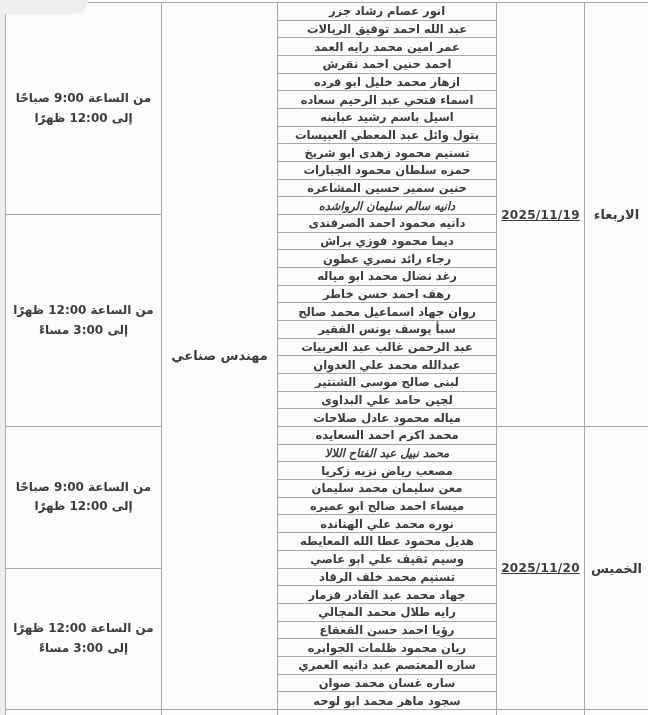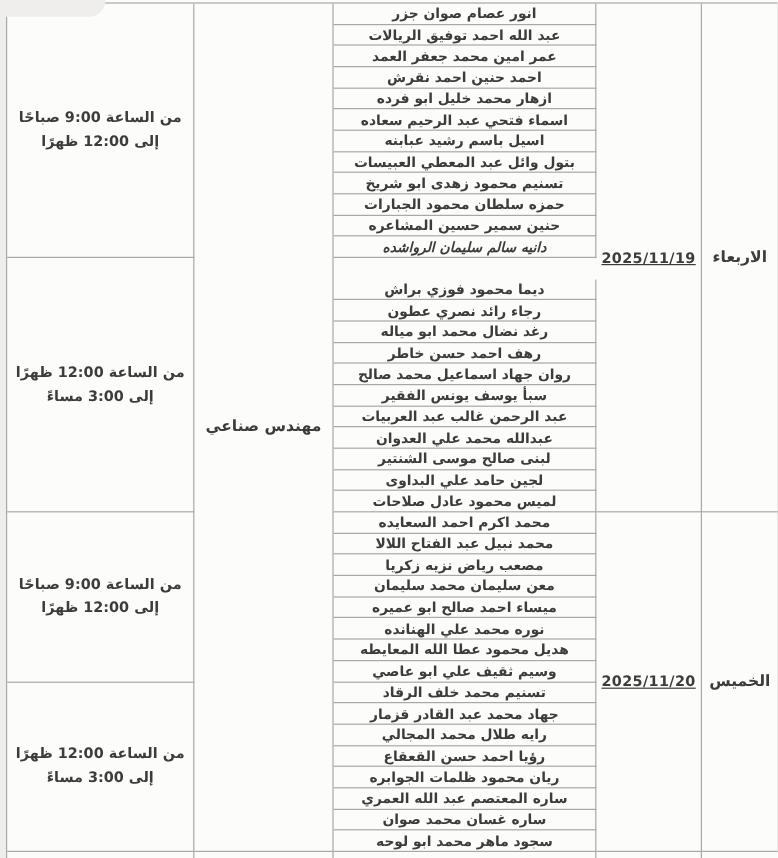--- a/index.html
+++ b/index.html
@@ -56,71 +56,72 @@
 <div class="left-strip"></div>
 
 <div class="schedule-table" style="grid-template-rows: repeat(40, var(--row-h)) 6px;">
   <div class="cell job-cell" style="grid-row: 1 / span 40;">مهندس صناعي</div>
 <div class="cell date-cell" style="grid-area: 1 / 4 / span 24;">2025/11/19</div>
     <div class="cell day-cell" style="grid-area: 1 / 5 / span 24;">الاربعاء</div>
     <div class="cell time-cell" style="grid-area: 1 / 1 / span 12;">
       <div>من الساعة 9:00  صباحًا</div>
       <div>إلى 12:00 ظهرًا</div>
     </div>
-    <div class="cell name-cell" style="grid-area: 1 / 3 / span 1;">انور عصام صوان جزر</div>
+    <div class="cell name-cell" style="grid-area: 1 / 3 / span 1;">انور عصام رشاد جزر</div>
     <div class="cell name-cell" style="grid-area: 2 / 3 / span 1;">عبد الله احمد توفيق الريالات</div>
-    <div class="cell name-cell" style="grid-area: 3 / 3 / span 1;">عمر امين محمد جعفر العمد</div>
+    <div class="cell name-cell" style="grid-area: 3 / 3 / span 1;">عمر امين محمد رايه العمد</div>
     <div class="cell name-cell" style="grid-area: 4 / 3 / span 1;">احمد حنين احمد نقرش</div>
     <div class="cell name-cell" style="grid-area: 5 / 3 / span 1;">ازهار محمد خليل ابو فرده</div>
     <div class="cell name-cell" style="grid-area: 6 / 3 / span 1;">اسماء فتحي عبد الرحيم سعاده</div>
     <div class="cell name-cell" style="grid-area: 7 / 3 / span 1;">اسيل باسم رشيد عبابنه</div>
     <div class="cell name-cell" style="grid-area: 8 / 3 / span 1;">بتول وائل عبد المعطي العبيسات</div>
     <div class="cell name-cell" style="grid-area: 9 / 3 / span 1;">تسنيم محمود زهدى ابو شريخ</div>
     <div class="cell name-cell" style="grid-area: 10 / 3 / span 1;">حمزه سلطان محمود الجبارات</div>
     <div class="cell name-cell" style="grid-area: 11 / 3 / span 1;">حنين سمير حسين المشاعره</div>
     <div class="cell name-cell" style="grid-area: 12 / 3 / span 1; font-style: italic;">دانيه سالم سليمان الرواشده</div>
     <div class="cell time-cell" style="grid-area: 13 / 1 / span 12;">
       <div>من الساعة 12:00 ظهرًا</div>
       <div>إلى 3:00 مساءً</div>
     </div>
+    <div class="cell name-cell" style="grid-area: 13 / 3 / span 1;">دانيه محمود احمد الصرفندى</div>
     <div class="cell name-cell" style="grid-area: 14 / 3 / span 1;">ديما محمود فوزي براش</div>
     <div class="cell name-cell" style="grid-area: 15 / 3 / span 1;">رجاء رائد نصري عطون</div>
     <div class="cell name-cell" style="grid-area: 16 / 3 / span 1;">رغد نضال محمد ابو مياله</div>
     <div class="cell name-cell" style="grid-area: 17 / 3 / span 1;">رهف احمد حسن خاطر</div>
     <div class="cell name-cell" style="grid-area: 18 / 3 / span 1;">روان جهاد اسماعيل محمد صالح</div>
     <div class="cell name-cell" style="grid-area: 19 / 3 / span 1;">سبأ يوسف يونس الفقير</div>
     <div class="cell name-cell" style="grid-area: 20 / 3 / span 1;">عبد الرحمن غالب عبد العربيات</div>
     <div class="cell name-cell" style="grid-area: 21 / 3 / span 1;">عبدالله محمد علي العدوان</div>
     <div class="cell name-cell" style="grid-area: 22 / 3 / span 1;">لبنى صالح موسى الشنتير</div>
     <div class="cell name-cell" style="grid-area: 23 / 3 / span 1;">لجين حامد علي البداوى</div>
-    <div class="cell name-cell" style="grid-area: 24 / 3 / span 1;">لميس محمود عادل صلاحات</div>
+    <div class="cell name-cell" style="grid-area: 24 / 3 / span 1;">مياله محمود عادل صلاحات</div>
     <div class="cell date-cell" style="grid-area: 25 / 4 / span 16;">2025/11/20</div>
     <div class="cell day-cell" style="grid-area: 25 / 5 / span 16;">الخميس</div>
     <div class="cell time-cell" style="grid-area: 25 / 1 / span 8;">
       <div>من الساعة 9:00  صباحًا</div>
       <div>إلى 12:00 ظهرًا</div>
     </div>
     <div class="cell name-cell" style="grid-area: 25 / 3 / span 1;">محمد اكرم احمد السعايده</div>
-    <div class="cell name-cell" style="grid-area: 26 / 3 / span 1;">محمد نبيل عبد الفتاح اللالا</div>
+    <div class="cell name-cell" style="grid-area: 26 / 3 / span 1; font-style: italic;">محمد نبيل عبد الفتاح اللالا</div>
     <div class="cell name-cell" style="grid-area: 27 / 3 / span 1; text-align: center;">مصعب رياض نزيه زكريا</div>
     <div class="cell name-cell" style="grid-area: 28 / 3 / span 1;">معن سليمان محمد سليمان</div>
     <div class="cell name-cell" style="grid-area: 29 / 3 / span 1;">ميساء احمد صالح ابو عميره</div>
     <div class="cell name-cell" style="grid-area: 30 / 3 / span 1;">نوره محمد علي الهنانده</div>
     <div class="cell name-cell" style="grid-area: 31 / 3 / span 1;">هديل محمود عطا الله المعايطه</div>
     <div class="cell name-cell" style="grid-area: 32 / 3 / span 1;">وسيم ثقيف علي ابو عاصي</div>
     <div class="cell time-cell" style="grid-area: 33 / 1 / span 8;">
       <div>من الساعة 12:00 ظهرًا</div>
       <div>إلى 3:00 مساءً</div>
     </div>
     <div class="cell name-cell" style="grid-area: 33 / 3 / span 1;">تسنيم محمد خلف الرقاد</div>
     <div class="cell name-cell" style="grid-area: 34 / 3 / span 1;">جهاد محمد عبد القادر قزمار</div>
     <div class="cell name-cell" style="grid-area: 35 / 3 / span 1;">رايه طلال محمد المجالي</div>
     <div class="cell name-cell" style="grid-area: 36 / 3 / span 1;">رؤيا احمد حسن القعقاع</div>
     <div class="cell name-cell" style="grid-area: 37 / 3 / span 1;">ريان محمود ظلمات الجوابره</div>
-    <div class="cell name-cell" style="grid-area: 38 / 3 / span 1;">ساره المعتصم عبد الله العمري</div>
+    <div class="cell name-cell" style="grid-area: 38 / 3 / span 1;">ساره المعتصم عبد دانيه العمري</div>
     <div class="cell name-cell" style="grid-area: 39 / 3 / span 1;">ساره غسان محمد صوان</div>
     <div class="cell name-cell" style="grid-area: 40 / 3 / span 1;">سجود ماهر محمد ابو لوحه</div>
     <div class="cell partial-cell" style="grid-area: 41 / 1 / span 1;"></div>
     <div class="cell partial-cell" style="grid-area: 41 / 2 / span 1;"></div>
     <div class="cell partial-cell" style="grid-area: 41 / 3 / span 1;"></div>
     <div class="cell partial-cell" style="grid-area: 41 / 4 / span 1;"></div>
     <div class="cell partial-cell" style="grid-area: 41 / 5 / span 1;"></div>
   </div>
 
 </body></html>

